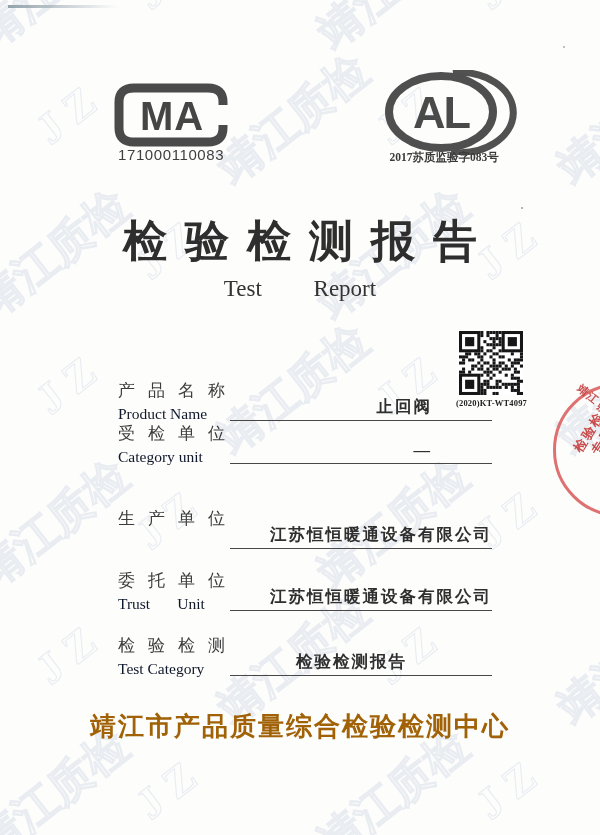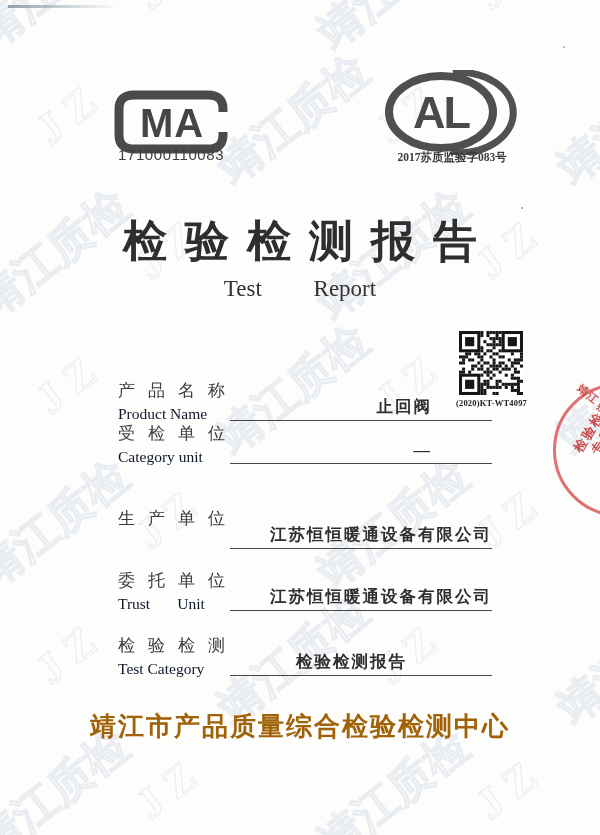--- a/index.html
+++ b/index.html
@@ -15,25 +15,25 @@
     transform:rotate(-38deg);color:transparent;
     -webkit-text-stroke:1.1px rgba(198,207,221,.36);
     font-family:"Liberation Serif","DejaVu Serif",serif;
   }
   
   .scan-line-top{position:absolute;left:8px;top:5px;width:110px;height:3px;
     background:linear-gradient(to right,#93a2ac,rgba(255,255,255,0));}
   .speck1{position:absolute;left:521px;top:207px;width:2px;height:2px;background:#9a9a9a;border-radius:50%;}
   .speck2{position:absolute;left:563px;top:46px;width:2px;height:2px;background:#ababab;border-radius:50%;}
   
-  .cma{position:absolute;left:113px;top:89px;}
+  .cma{position:absolute;left:113px;top:82px;}
   .cma-number{position:absolute;left:118px;top:146px;font-family:"Liberation Sans","DejaVu Sans",sans-serif;
     font-size:15px;letter-spacing:.6px;color:#3f3f3f;}
   .cal{position:absolute;left:381px;top:70px;}
-  .cal-caption{position:absolute;left:381px;top:150px;width:142px;text-align:center;
+  .cal-caption{position:absolute;left:373px;top:150px;width:142px;text-align:center;
     font-size:11.5px;font-weight:bold;color:#3a3a3a;}
   
   .title-zh{position:absolute;left:0;top:212px;width:100%;text-align:center;
     font-size:44px;font-weight:600;letter-spacing:18px;margin-left:9px;color:#2e2e2e;}
   .title-en{position:absolute;left:0;top:276px;width:100%;text-align:center;
     font-size:23px;color:#333;white-space:pre;}
   .report-no{position:absolute;left:0;top:330px;width:100%;text-align:center;
     font-size:17px;font-weight:600;letter-spacing:1.2px;color:#333;white-space:pre;}
   
   .qr-wrap{position:absolute;left:459px;top:331px;width:64px;height:64px;}

